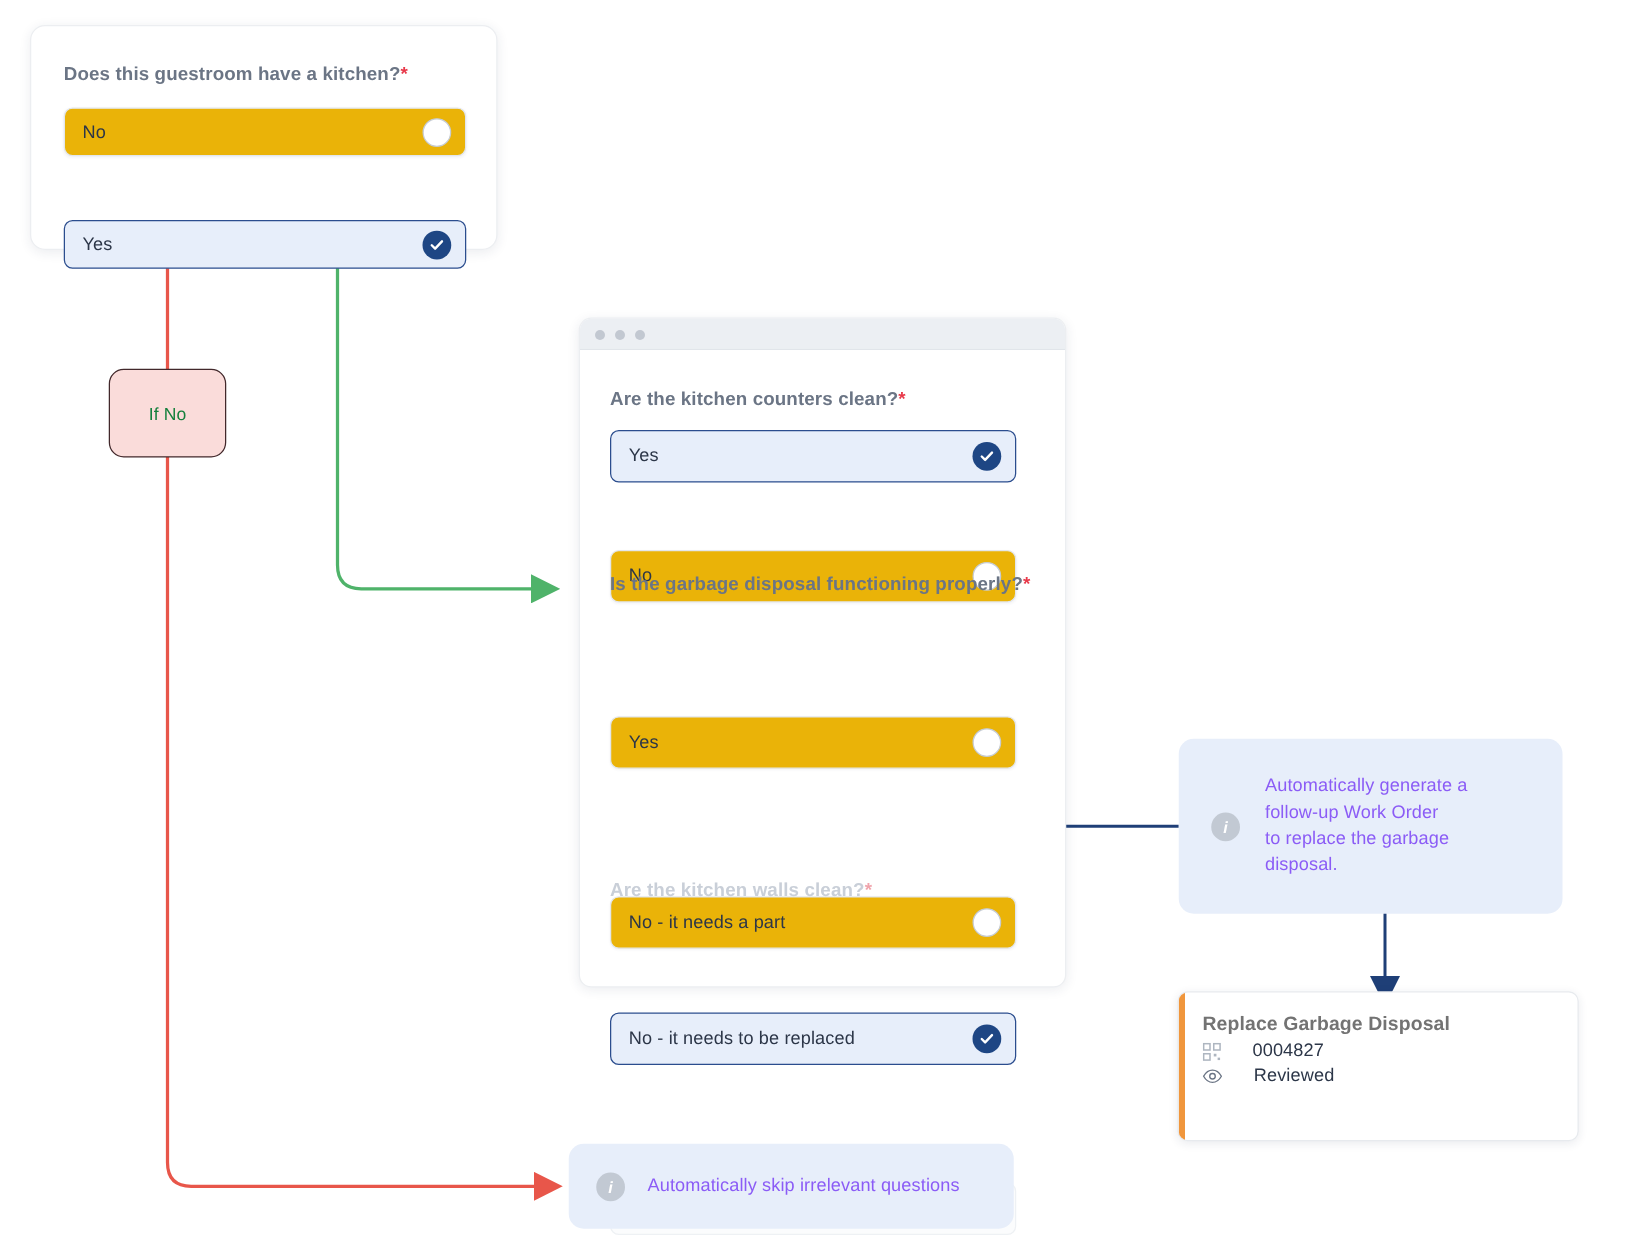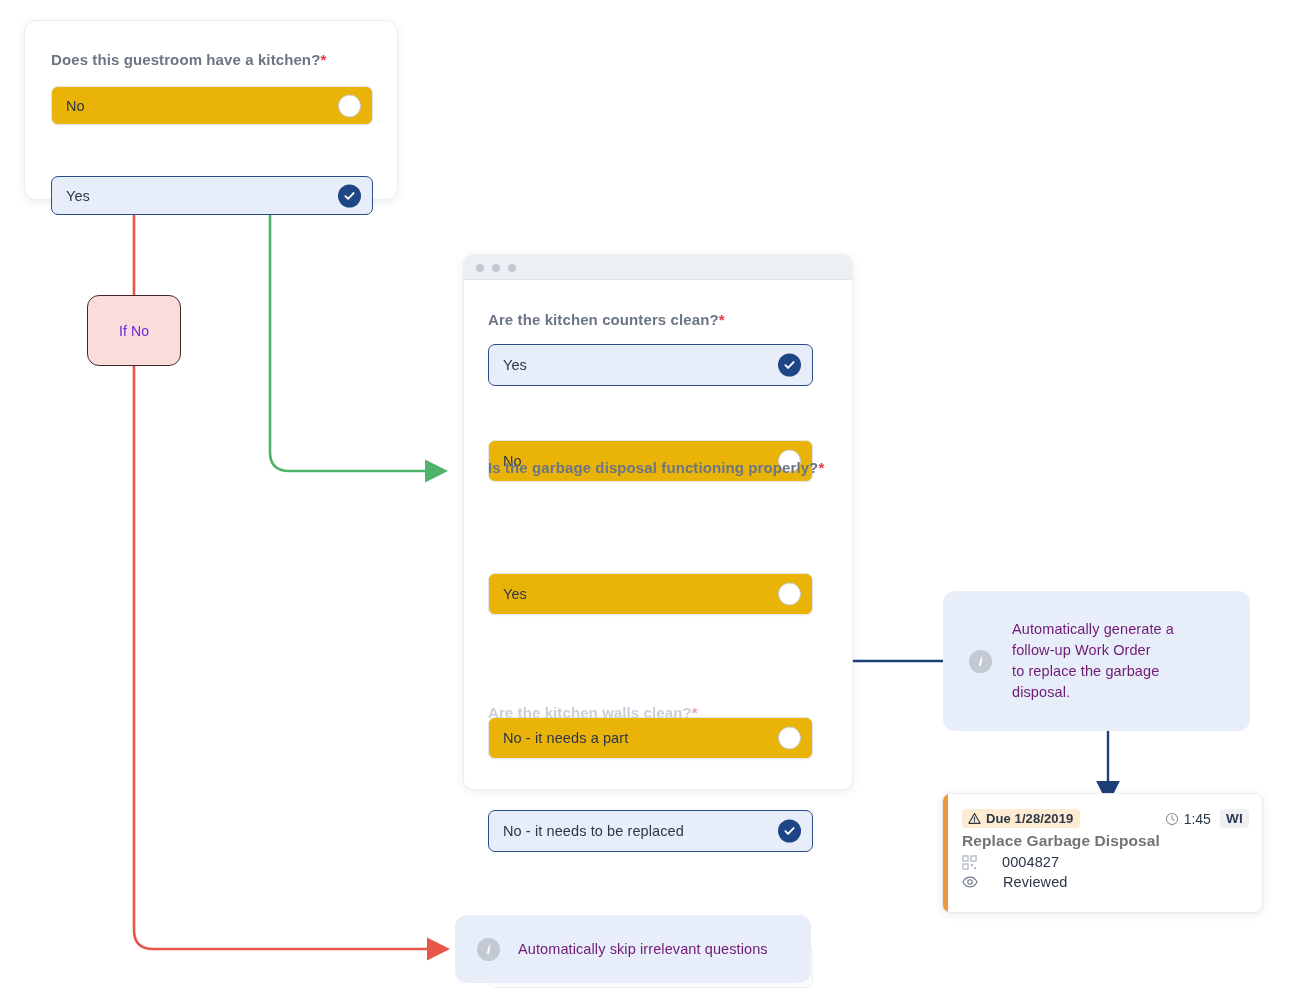--- a/index.html
+++ b/index.html
@@ -127,21 +127,21 @@
 
   
   .chip {
     position: absolute;
     width: 94px; height: 71px;
     border-radius: 12px;
     display: flex; align-items: center; justify-content: center;
     font-size: 14px;
     letter-spacing: .1px;
   }
-  #chip-no  { left: 87px; top: 295px; background: #fadcda; border: 1.3px solid #42282b; color: #6d28d9; }
+  #chip-no  { left: 87px; top: 295px; background: #fadcda; border: 1.3px solid #42282b; color: #15803d; }
   #chip-yes { left: 225px; top: 295px; background: #e0f6e4; border: 1.3px solid #27402d; color: #1f3326; }
 
   
   .callout {
     position: absolute;
     background: #e7eefa;
     border-radius: 12px;
     display: flex;
     align-items: center;
   }
@@ -151,21 +151,21 @@
     background: #c2c9d3;
     color: #ffffff;
     font-size: 13px;
     font-weight: 700;
     font-style: italic;
     display: flex; align-items: center; justify-content: center;
     line-height: 1;
   }
   .callout-text {
     font-size: 14.5px;
-    color: #701a75;
+    color: #8b5cf6;
     letter-spacing: .1px;
     line-height: 21px;
     white-space: pre-line;
   }
 
   #callout-wo  { left: 943px; top: 591px; width: 307px; height: 140px; padding: 0 20px 0 26px; gap: 20px; }
   #callout-skip{ left: 455px; top: 915px; width: 356px; height: 68px; padding: 0 20px 0 22px; gap: 18px; }
 
   
   #card-wo {
@@ -348,40 +348,20 @@
   </div>
 
   <div class="callout" id="callout-skip">
     <span class="info-ico">i</span>
     <span class="callout-text">Automatically skip irrelevant questions</span>
   </div>
 
   <div class="card" id="card-wo">
     <div id="wo-accent"></div>
     <div id="wo-body">
-      <div id="wo-toprow">
-        <span id="wo-due">
-          <svg width="13" height="13" viewBox="0 0 14 14">
-            <path d="M7,1.6 L13,12.2 L1,12.2 Z" fill="none" stroke="#2c3648" stroke-width="1.2" stroke-linejoin="round"></path>
-            <line x1="7" y1="5.4" x2="7" y2="8.8" stroke="#2c3648" stroke-width="1.2" stroke-linecap="round"></line>
-            <circle cx="7" cy="10.5" r="0.7" fill="#2c3648"></circle>
-          </svg>
-          <span>Due 1/28/2019</span>
-        </span>
-        <span id="wo-right">
-          <span id="wo-time">
-            <svg width="14" height="14" viewBox="0 0 16 16">
-              <circle cx="8" cy="8" r="6.4" fill="none" stroke="#8d96a3" stroke-width="1.2"></circle>
-              <path d="M8,4.3 L8,8 L10.6,9.5" fill="none" stroke="#8d96a3" stroke-width="1.2" stroke-linecap="round"></path>
-            </svg>
-            <span>1:45</span>
-          </span>
-          <span id="wo-badge">WI</span>
-        </span>
-      </div>
 
       <div id="wo-title">Replace Garbage Disposal</div>
 
       <div class="wo-meta">
         <svg width="15" height="15" viewBox="0 0 16 16">
           <rect x="1" y="1" width="5.4" height="5.4" fill="none" stroke="#aeb6c0" stroke-width="1.3"></rect>
           <rect x="9.6" y="1" width="5.4" height="5.4" fill="none" stroke="#aeb6c0" stroke-width="1.3"></rect>
           <rect x="1" y="9.6" width="5.4" height="5.4" fill="none" stroke="#aeb6c0" stroke-width="1.3"></rect>
           <rect x="9.6" y="9.6" width="2.3" height="2.3" fill="#aeb6c0"></rect>
           <rect x="12.9" y="12.9" width="2.1" height="2.1" fill="#aeb6c0"></rect>

